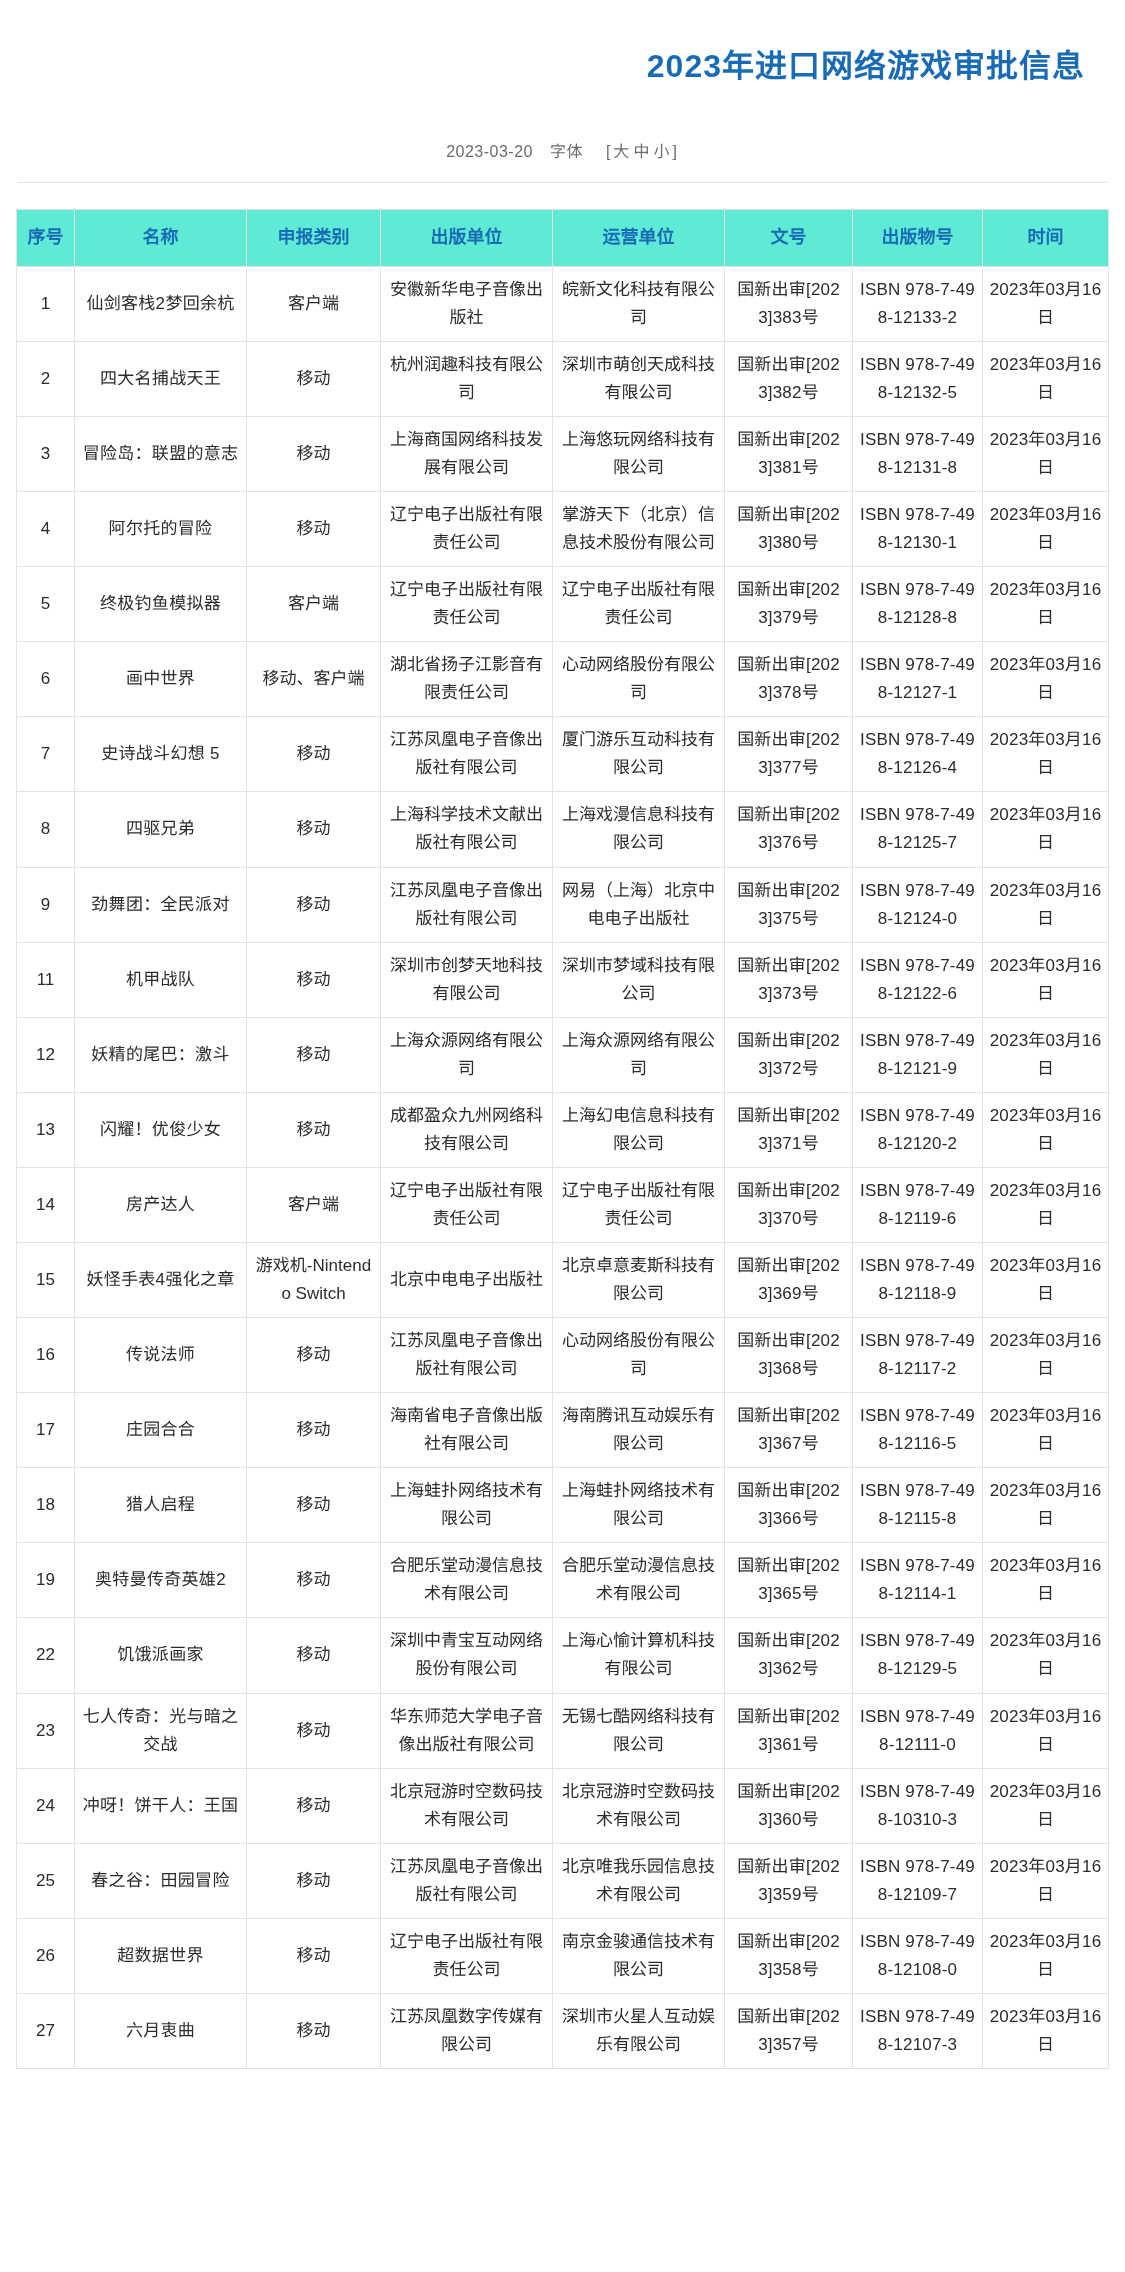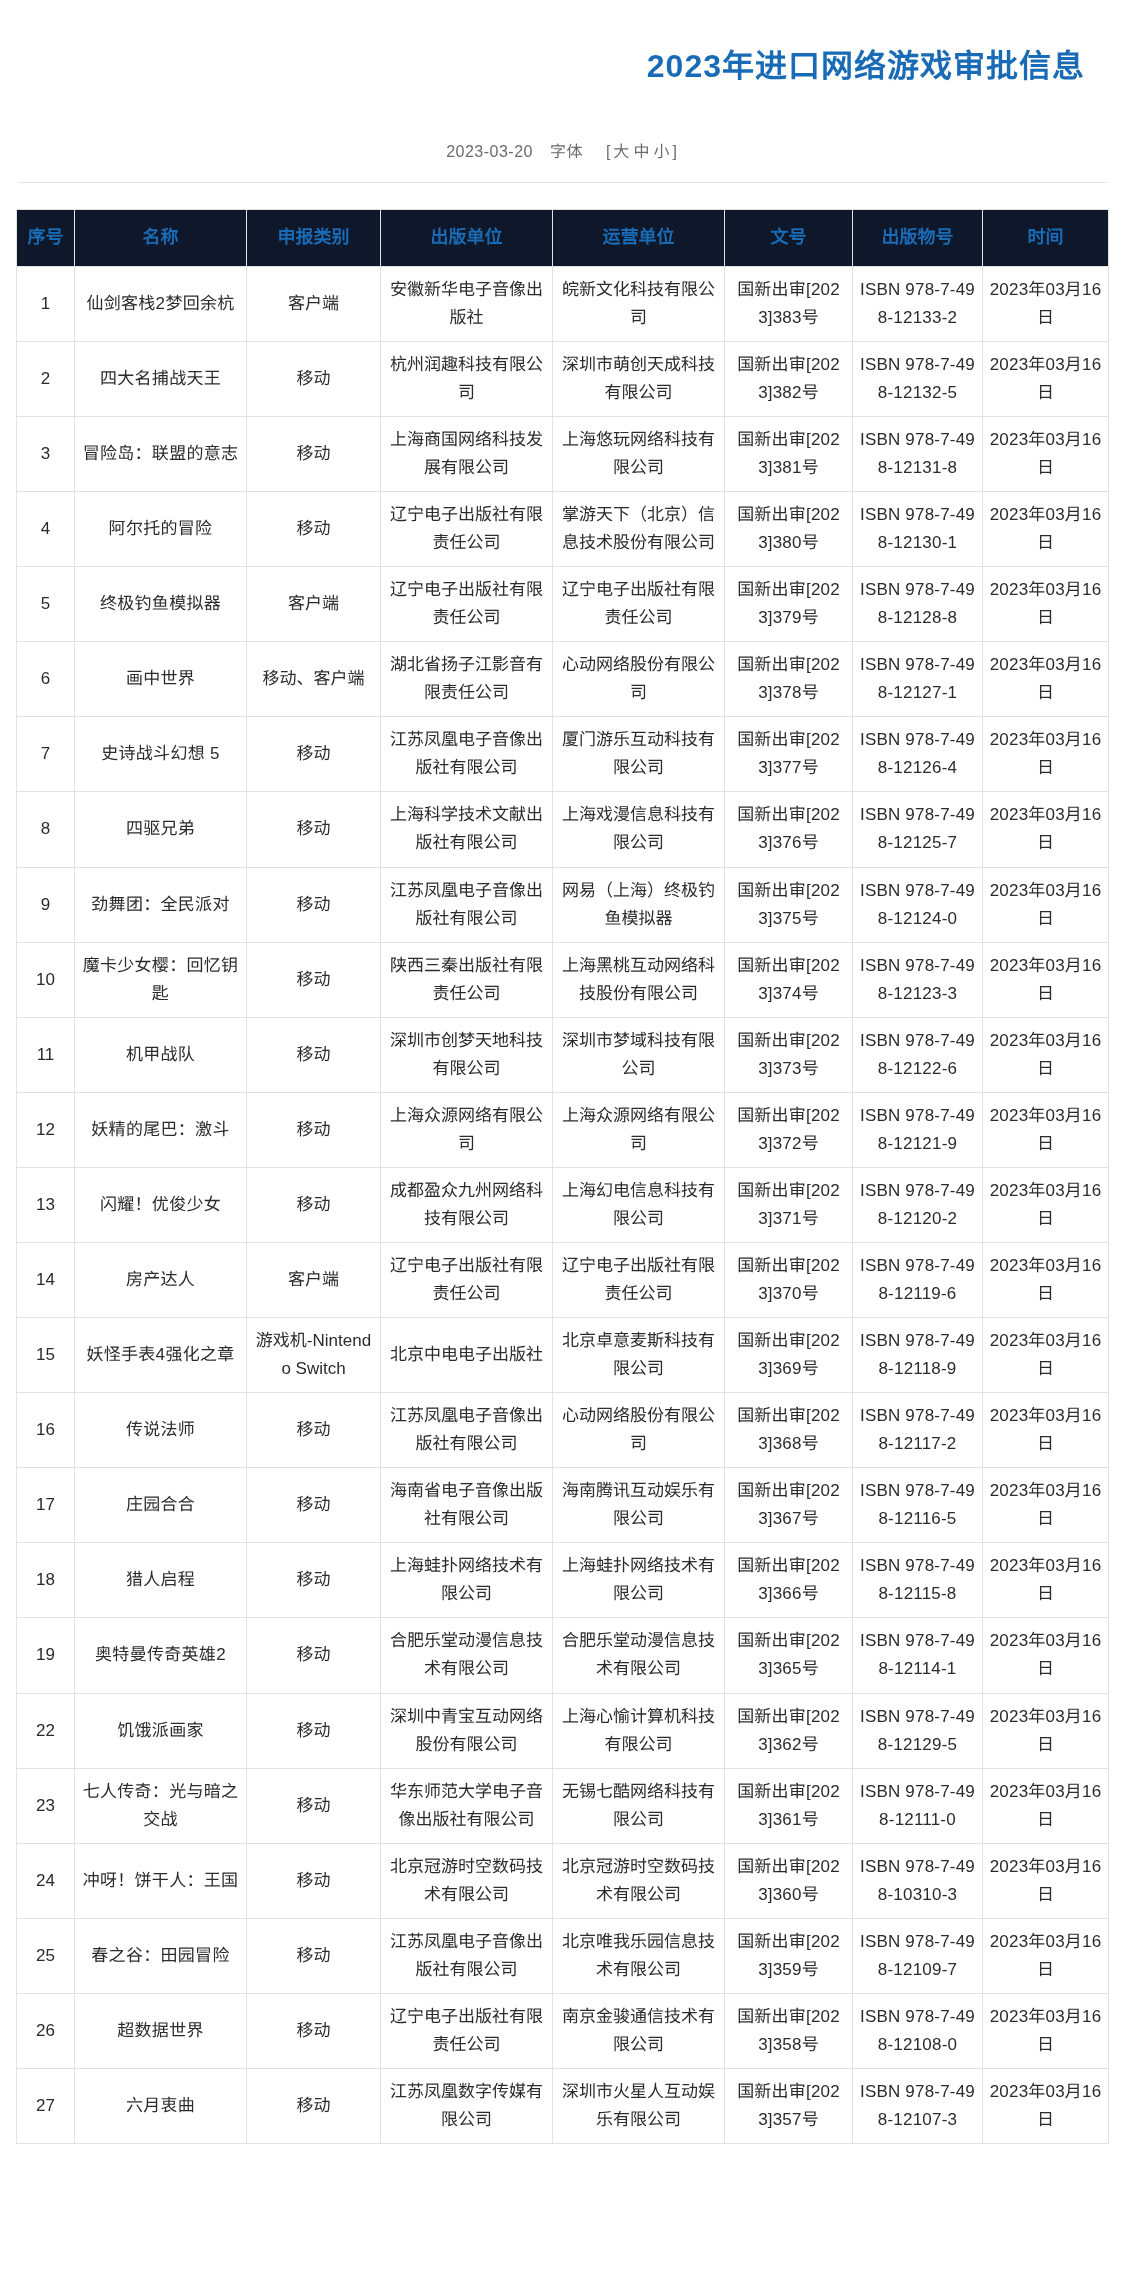--- a/index.html
+++ b/index.html
@@ -60,21 +60,21 @@
     font-size: 17px;
     line-height: 1.65;
     padding: 9px 6px;
     color: #2b2b2b;
     word-break: break-all;
   }
   table.approval thead th {
     color: #1a6bb5;
     font-weight: 700;
     font-size: 18px;
-    background: #0f172a;
+    background: #5eead4;
     padding: 13px 4px;
     white-space: nowrap;
   }
   
   col.c-idx  { width: 58px; }
   col.c-name { width: 172px; }
   col.c-cat  { width: 134px; }
   col.c-pub  { width: 172px; }
   col.c-op   { width: 172px; }
   col.c-doc  { width: 128px; }
@@ -207,33 +207,23 @@
             <td class="cell-op">上海戏漫信息科技有限公司</td>
             <td class="cell-doc">国新出审[2023]376号</td>
             <td class="cell-isbn">ISBN 978-7-498-12125-7</td>
             <td class="cell-date">2023年03月16日</td>
           </tr>
           <tr>
             <td class="cell-idx">9</td>
             <td class="cell-name">劲舞团：全民派对</td>
             <td class="cell-cat">移动</td>
             <td class="cell-pub">江苏凤凰电子音像出版社有限公司</td>
-            <td class="cell-op">网易（上海）终极钓鱼模拟器</td>
+            <td class="cell-op">网易（上海）北京中电电子出版社</td>
             <td class="cell-doc">国新出审[2023]375号</td>
             <td class="cell-isbn">ISBN 978-7-498-12124-0</td>
-            <td class="cell-date">2023年03月16日</td>
-          </tr>
-          <tr>
-            <td class="cell-idx">10</td>
-            <td class="cell-name">魔卡少女樱：回忆钥匙</td>
-            <td class="cell-cat">移动</td>
-            <td class="cell-pub">陕西三秦出版社有限责任公司</td>
-            <td class="cell-op">上海黑桃互动网络科技股份有限公司</td>
-            <td class="cell-doc">国新出审[2023]374号</td>
-            <td class="cell-isbn">ISBN 978-7-498-12123-3</td>
             <td class="cell-date">2023年03月16日</td>
           </tr>
           <tr>
             <td class="cell-idx">11</td>
             <td class="cell-name">机甲战队</td>
             <td class="cell-cat">移动</td>
             <td class="cell-pub">深圳市创梦天地科技有限公司</td>
             <td class="cell-op">深圳市梦域科技有限公司</td>
             <td class="cell-doc">国新出审[2023]373号</td>
             <td class="cell-isbn">ISBN 978-7-498-12122-6</td>

